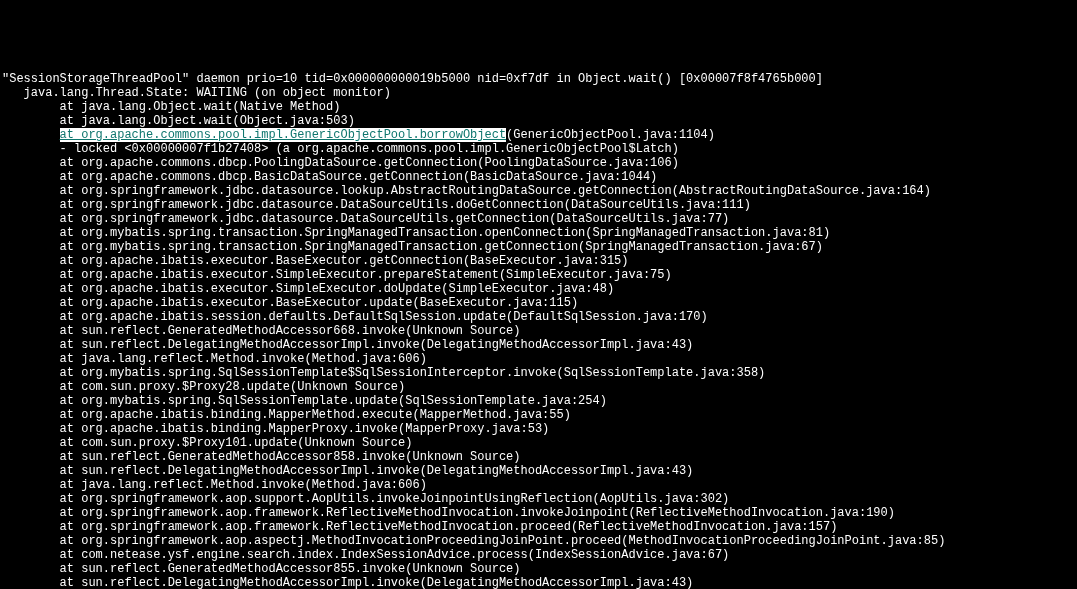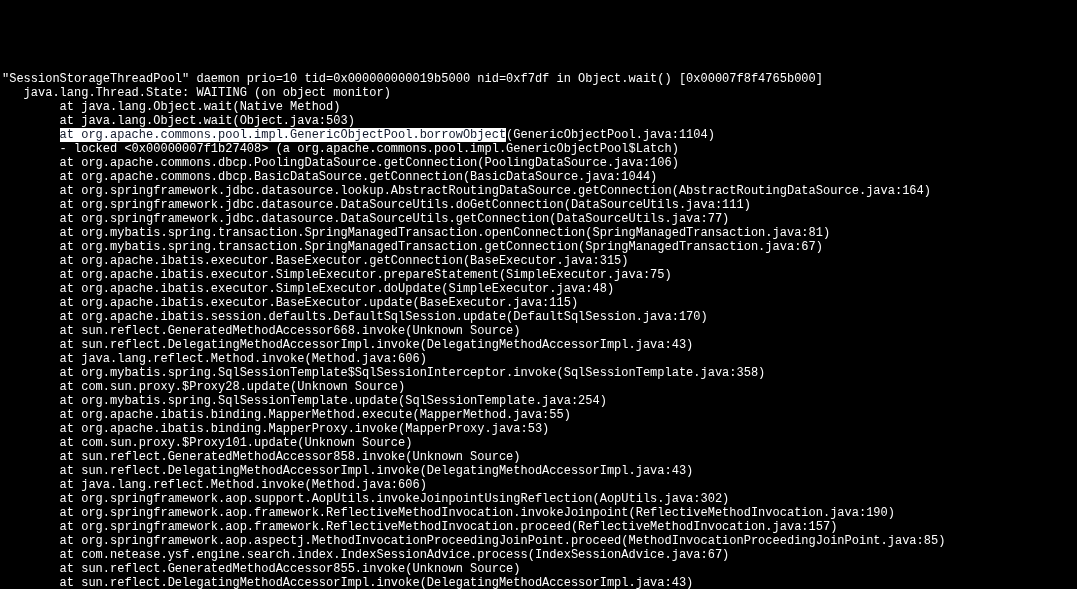--- a/index.html
+++ b/index.html
@@ -16,21 +16,22 @@
     white-space: pre;
   }
   .terminal {
     padding: 2px 2px;
   }
   .line {
     display: block;
   }
   .hl {
     background: #fff;
-    color: #0f172a;
+    color: #0f766e;
+    text-decoration: underline;
   }
 </style>
 </head>
 <body>
 
 
 
 <div class="terminal"><span class="line"><span>"SessionStorageThreadPool" daemon prio=10 tid=0x000000000019b5000 nid=0xf7df in Object.wait() [0x00007f8f4765b000]</span></span><span class="line"><span>   java.lang.Thread.State: WAITING (on object monitor)</span></span><span class="line"><span>        at java.lang.Object.wait(Native Method)</span></span><span class="line"><span>        at java.lang.Object.wait(Object.java:503)</span></span><span class="line"><span>        </span><span class="hl">at org.apache.commons.pool.impl.GenericObjectPool.borrowObject</span><span>(GenericObjectPool.java:1104)</span></span><span class="line"><span>        - locked &lt;0x00000007f1b27408&gt; (a org.apache.commons.pool.impl.GenericObjectPool$Latch)</span></span><span class="line"><span>        at org.apache.commons.dbcp.PoolingDataSource.getConnection(PoolingDataSource.java:106)</span></span><span class="line"><span>        at org.apache.commons.dbcp.BasicDataSource.getConnection(BasicDataSource.java:1044)</span></span><span class="line"><span>        at org.springframework.jdbc.datasource.lookup.AbstractRoutingDataSource.getConnection(AbstractRoutingDataSource.java:164)</span></span><span class="line"><span>        at org.springframework.jdbc.datasource.DataSourceUtils.doGetConnection(DataSourceUtils.java:111)</span></span><span class="line"><span>        at org.springframework.jdbc.datasource.DataSourceUtils.getConnection(DataSourceUtils.java:77)</span></span><span class="line"><span>        at org.mybatis.spring.transaction.SpringManagedTransaction.openConnection(SpringManagedTransaction.java:81)</span></span><span class="line"><span>        at org.mybatis.spring.transaction.SpringManagedTransaction.getConnection(SpringManagedTransaction.java:67)</span></span><span class="line"><span>        at org.apache.ibatis.executor.BaseExecutor.getConnection(BaseExecutor.java:315)</span></span><span class="line"><span>        at org.apache.ibatis.executor.SimpleExecutor.prepareStatement(SimpleExecutor.java:75)</span></span><span class="line"><span>        at org.apache.ibatis.executor.SimpleExecutor.doUpdate(SimpleExecutor.java:48)</span></span><span class="line"><span>        at org.apache.ibatis.executor.BaseExecutor.update(BaseExecutor.java:115)</span></span><span class="line"><span>        at org.apache.ibatis.session.defaults.DefaultSqlSession.update(DefaultSqlSession.java:170)</span></span><span class="line"><span>        at sun.reflect.GeneratedMethodAccessor668.invoke(Unknown Source)</span></span><span class="line"><span>        at sun.reflect.DelegatingMethodAccessorImpl.invoke(DelegatingMethodAccessorImpl.java:43)</span></span><span class="line"><span>        at java.lang.reflect.Method.invoke(Method.java:606)</span></span><span class="line"><span>        at org.mybatis.spring.SqlSessionTemplate$SqlSessionInterceptor.invoke(SqlSessionTemplate.java:358)</span></span><span class="line"><span>        at com.sun.proxy.$Proxy28.update(Unknown Source)</span></span><span class="line"><span>        at org.mybatis.spring.SqlSessionTemplate.update(SqlSessionTemplate.java:254)</span></span><span class="line"><span>        at org.apache.ibatis.binding.MapperMethod.execute(MapperMethod.java:55)</span></span><span class="line"><span>        at org.apache.ibatis.binding.MapperProxy.invoke(MapperProxy.java:53)</span></span><span class="line"><span>        at com.sun.proxy.$Proxy101.update(Unknown Source)</span></span><span class="line"><span>        at sun.reflect.GeneratedMethodAccessor858.invoke(Unknown Source)</span></span><span class="line"><span>        at sun.reflect.DelegatingMethodAccessorImpl.invoke(DelegatingMethodAccessorImpl.java:43)</span></span><span class="line"><span>        at java.lang.reflect.Method.invoke(Method.java:606)</span></span><span class="line"><span>        at org.springframework.aop.support.AopUtils.invokeJoinpointUsingReflection(AopUtils.java:302)</span></span><span class="line"><span>        at org.springframework.aop.framework.ReflectiveMethodInvocation.invokeJoinpoint(ReflectiveMethodInvocation.java:190)</span></span><span class="line"><span>        at org.springframework.aop.framework.ReflectiveMethodInvocation.proceed(ReflectiveMethodInvocation.java:157)</span></span><span class="line"><span>        at org.springframework.aop.aspectj.MethodInvocationProceedingJoinPoint.proceed(MethodInvocationProceedingJoinPoint.java:85)</span></span><span class="line"><span>        at com.netease.ysf.engine.search.index.IndexSessionAdvice.process(IndexSessionAdvice.java:67)</span></span><span class="line"><span>        at sun.reflect.GeneratedMethodAccessor855.invoke(Unknown Source)</span></span><span class="line"><span>        at sun.reflect.DelegatingMethodAccessorImpl.invoke(DelegatingMethodAccessorImpl.java:43)</span></span></div>
 
 

